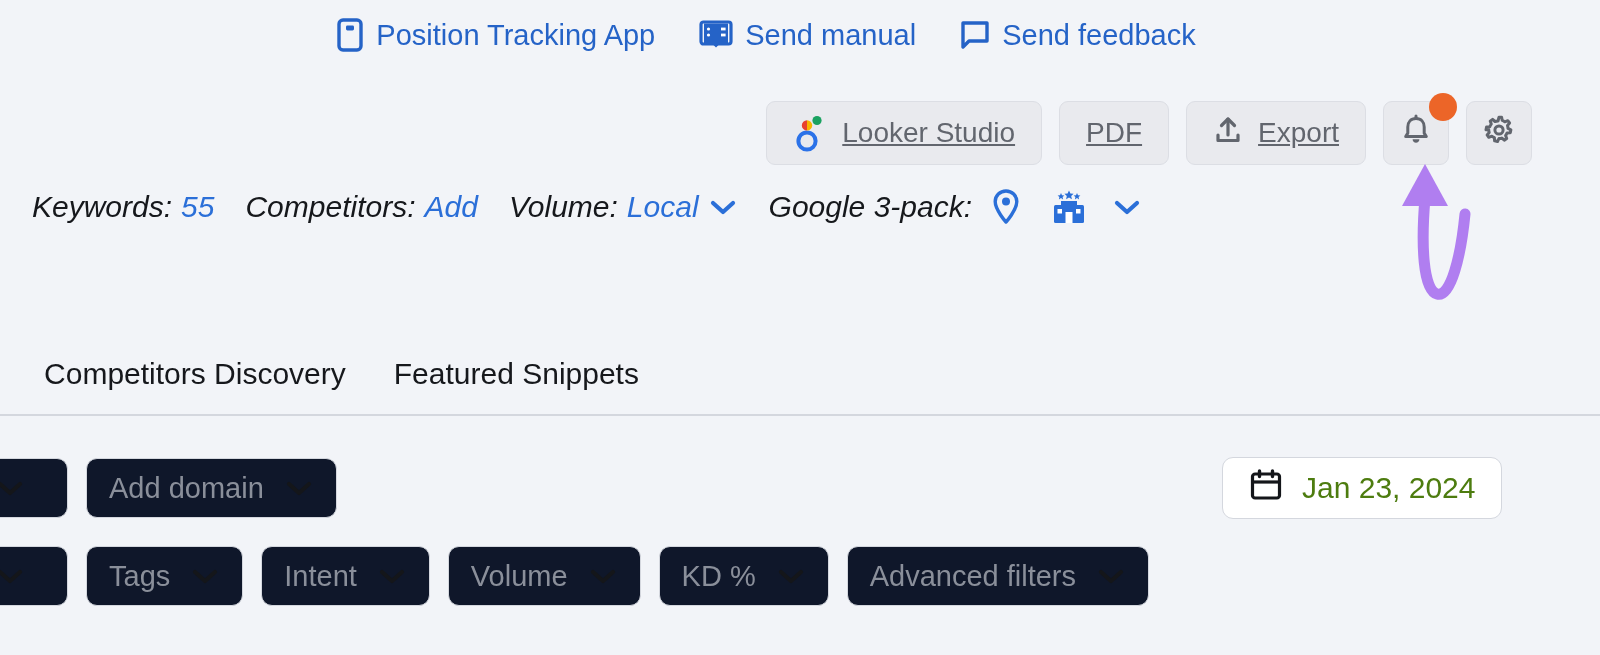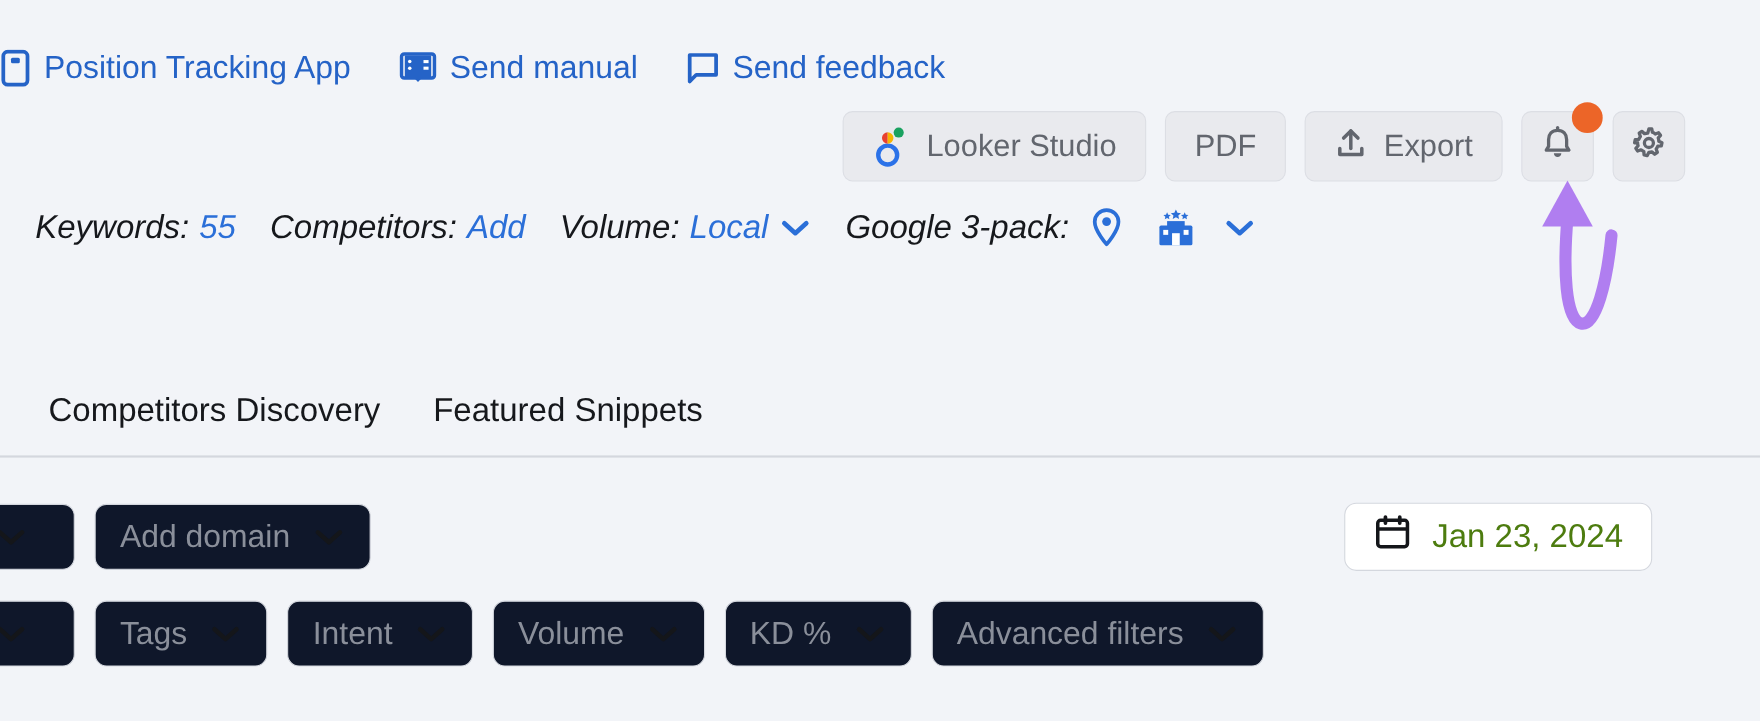--- a/index.html
+++ b/index.html
@@ -17,25 +17,25 @@
   .page {
     position: relative;
     width: 1600px;
     height: 655px;
     background: #f2f4f8;
   }
 
   
   .help-links {
     position: absolute;
-    top: 45px;
+    top: 18px;
     left: 0;
     width: 1560px;
     display: flex;
-    justify-content: flex-start;
+    justify-content: center;
     align-items: center;
     gap: 44px;
     padding-right: 28px;
     box-sizing: border-box;
   }
   .help-link {
     display: flex;
     align-items: center;
     gap: 12px;
     color: #2563c7;
@@ -72,21 +72,21 @@
     color: #62666e;
     font-size: 28px;
     cursor: pointer;
     box-sizing: border-box;
   }
   .btn.square {
     width: 66px;
     padding: 0;
     position: relative;
   }
-  .btn .label { line-height: 1; }
+  .btn .label { line-height: 1; text-decoration: underline; }
   .notif-dot {
     position: absolute;
     width: 28px;
     height: 28px;
     border-radius: 50%;
     background: #ec6528;
     top: -9px;
     right: -9px;
   }
 

